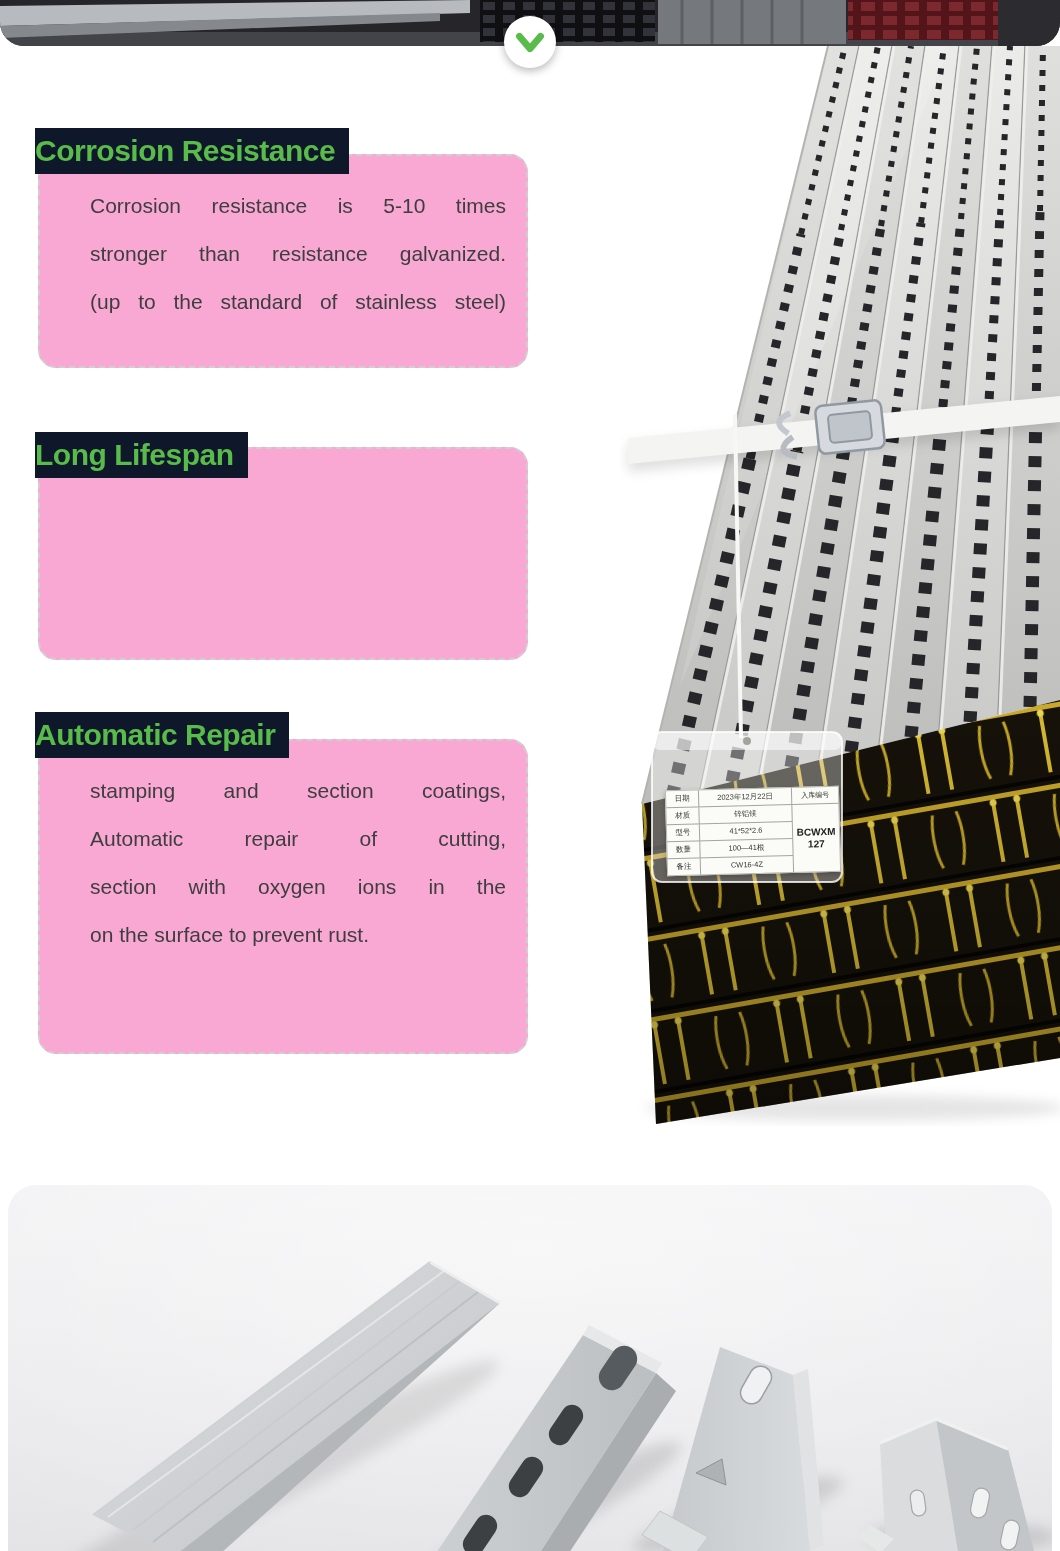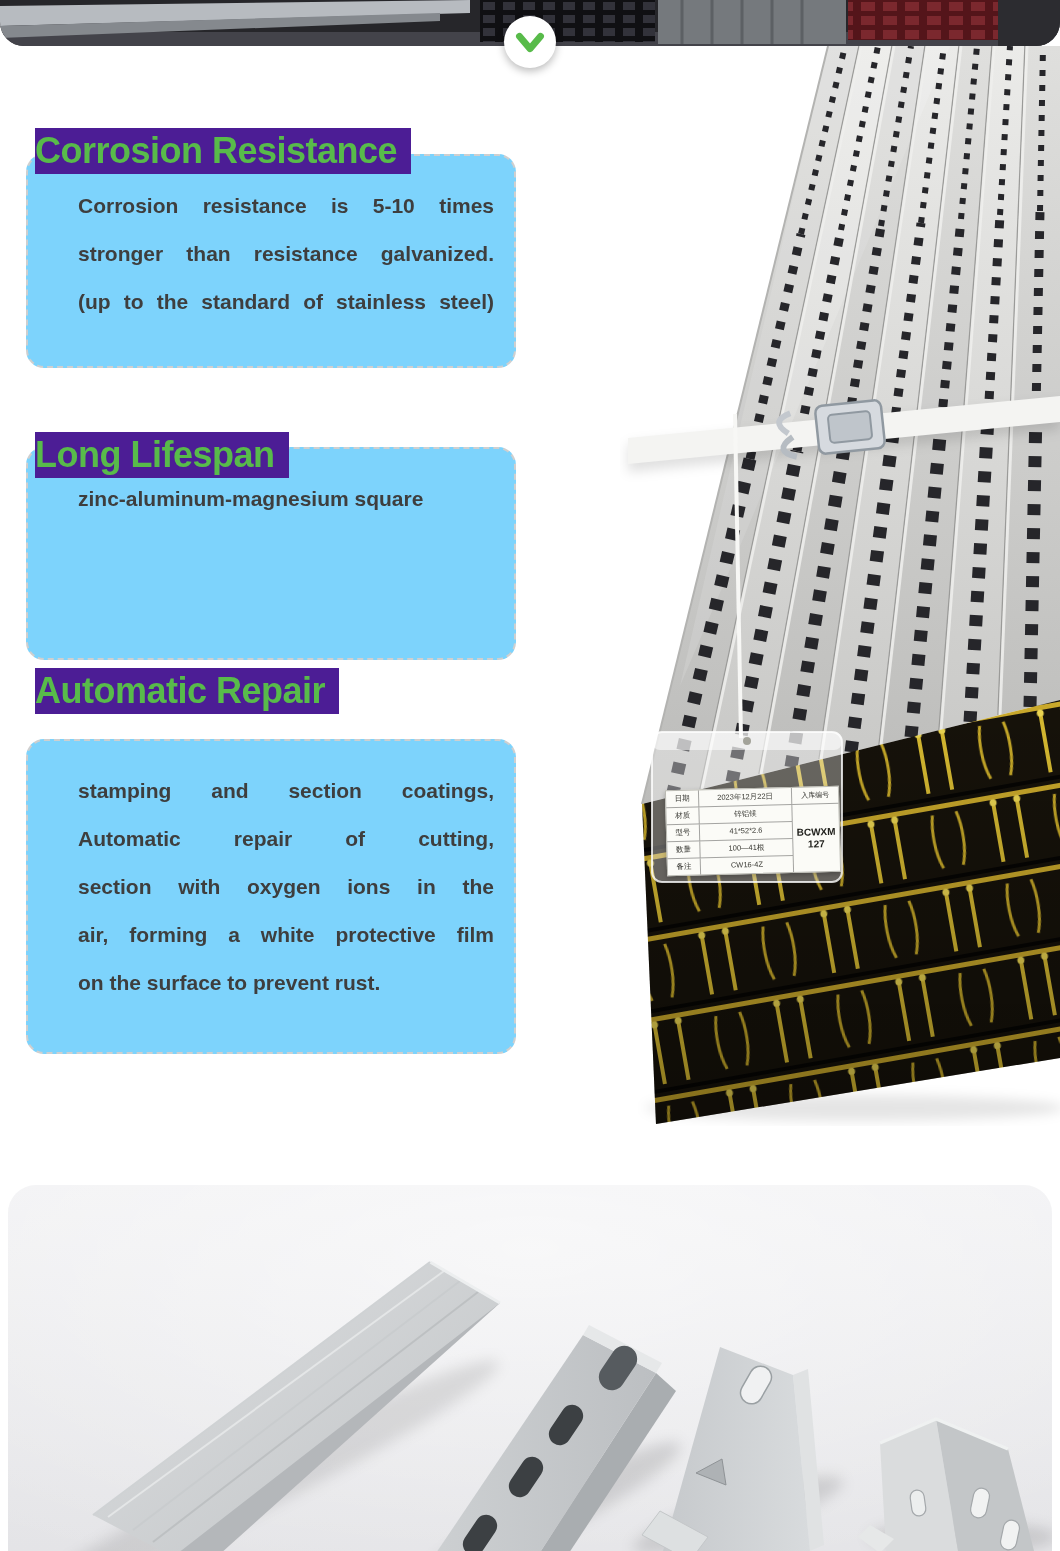--- a/index.html
+++ b/index.html
@@ -7,31 +7,31 @@
         font-family:"Liberation Sans",sans-serif;}
 
   
   .hero{position:absolute;left:0;top:0;width:1060px;height:46px;
         border-radius:0 0 24px 24px;overflow:hidden;}
   .scroll-btn{position:absolute;left:504px;top:16px;width:52px;height:52px;border-radius:50%;
         background:#ffffff;box-shadow:0 3px 8px rgba(0,0,0,.28);display:flex;
         align-items:center;justify-content:center;cursor:pointer;z-index:5;}
 
   
-  .sec-heading{position:absolute;left:35px;z-index:3;background:#4c1d95;padding:0 14px 0 0;
-        font-size:36px;font-weight:700;line-height:46px;color:#58bb4a;letter-spacing:-0.5px;}
-  .sec-box{position:absolute;left:26px;width:490px;border:2px dashed #cfcfcf;border-radius:18px;
-        box-sizing:border-box;z-index:1;background:#7dd3fc;font-weight:bold;}
+  .sec-heading{position:absolute;left:35px;z-index:3;background:#0f172a;padding:0 14px 0 0;
+        font-size:30px;font-weight:700;line-height:46px;color:#58bb4a;letter-spacing:-0.5px;}
+  .sec-box{position:absolute;left:38px;width:490px;border:2px dashed #cfcfcf;border-radius:18px;
+        box-sizing:border-box;z-index:1;background:#f9a8d4;}
   .sec-body{padding:26px 20px 0 50px;}
   .bline{display:block;width:416px;font-size:21px;line-height:48px;color:#3e3e3e;}
   .bline.just{text-align:justify;text-align-last:justify;}
 
   #h1{top:128px;} #b1{top:154px;height:214px;}
   #h2{top:432px;} #b2{top:447px;height:213px;}
-  #h3{top:668px;} #b3{top:739px;height:315px;}
+  #h3{top:712px;} #b3{top:739px;height:315px;}
 
   
   .photo-right{position:absolute;left:620px;top:46px;z-index:1;}
   .photo-bottom{position:absolute;left:8px;top:1185px;z-index:1;}
 
   
   .label-tag{position:absolute;left:666px;top:788px;width:172px;z-index:4;
         transform:rotate(-1.5deg);background:#fbfbf7;border:1px solid #b9b9b2;
         box-shadow:0 2px 5px rgba(0,0,0,.25);display:flex;}
   .lt-col-kv{width:126px;}
@@ -91,31 +91,29 @@
     <div class="sec-body">
       <span class="bline just">Corrosion resistance is 5-10 times</span>
       <span class="bline just">stronger than resistance galvanized.</span>
       <span class="bline just">(up to the standard of stainless steel)</span>
     </div>
   </div>
 
   <div id="h2" class="sec-heading">Long Lifespan</div>
   <div id="b2" class="sec-box">
     <div class="sec-body">
-      <span class="bline">zinc-aluminum-magnesium square</span>
     </div>
   </div>
 
   <div id="h3" class="sec-heading">Automatic Repair</div>
   <div id="b3" class="sec-box">
     <div class="sec-body">
       <span class="bline just">stamping and section coatings,</span>
       <span class="bline just">Automatic repair of cutting,</span>
       <span class="bline just">section with oxygen ions in the</span>
-      <span class="bline just">air, forming a white protective film</span>
       <span class="bline">on the surface to prevent rust.</span>
     </div>
   </div>
 
   <svg class="photo-right" width="440" height="1080" viewBox="0 0 440 1080">
     <defs>
       <linearGradient id="faceG" x1="0" y1="0" x2="0" y2="1">
         <stop offset="0" stop-color="#ebebe9"></stop>
           <stop offset="1" stop-color="#c7c7c5"></stop>
       </linearGradient>

